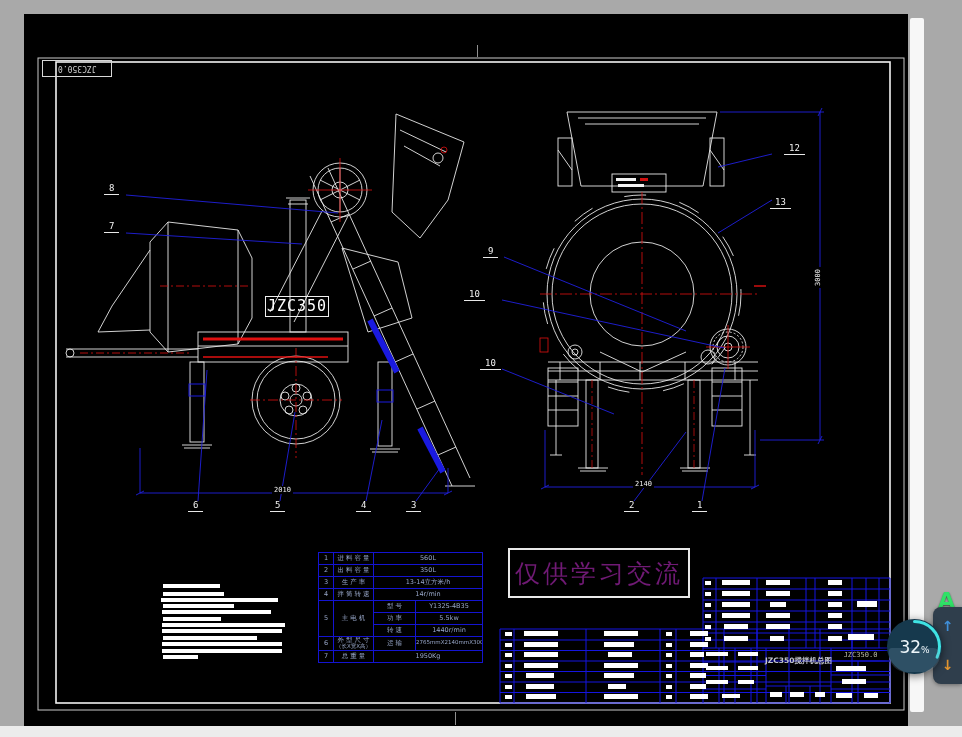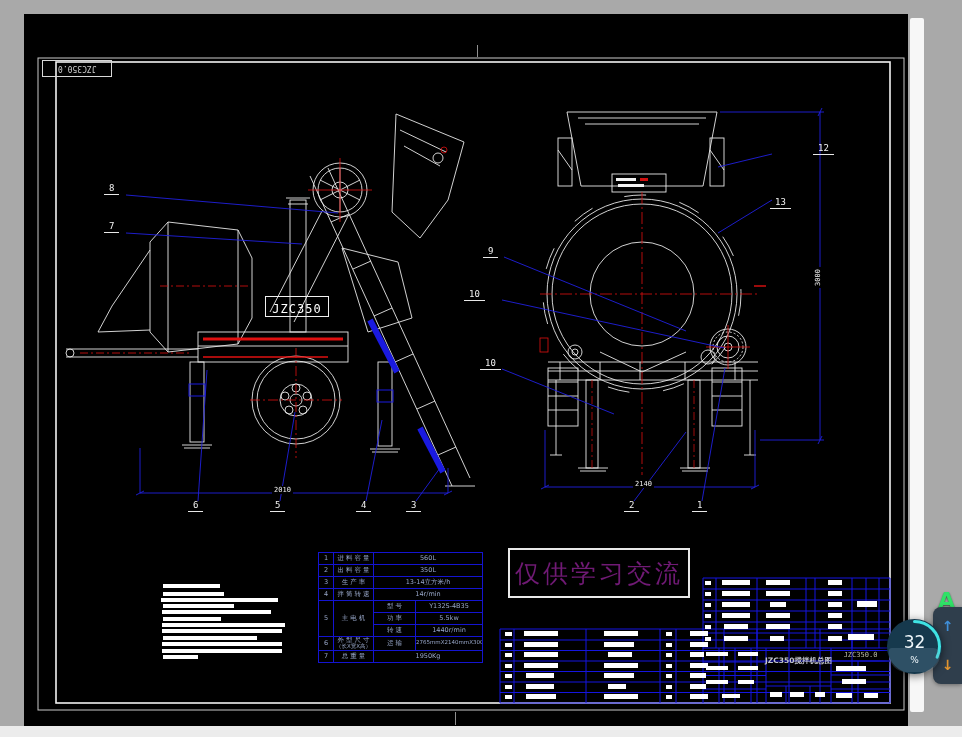--- a/index.html
+++ b/index.html
@@ -18,22 +18,22 @@
   .corner span{display:inline-block;transform:rotate(180deg);}
   
   .plabel{color:#f2f2f2;font-size:9px;font-family:"DejaVu Sans Mono",monospace;
           border-bottom:1px solid #e8e8e8;padding:0 5px 1px;line-height:9px;}
   
   .dim{color:#f0f0f0;font-size:7px;font-family:"DejaVu Sans Mono",monospace;
        background:#000;padding:0 2px;line-height:8px;}
   .dim.vert{transform:rotate(-90deg);transform-origin:left top;}
   
   .plate{left:265px;top:296px;width:62px;height:19px;border:1px solid #f0f0f0;
-         display:flex;align-items:flex-end;justify-content:center;color:#fff;
-         font-size:12px;font-family:"DejaVu Sans Mono",monospace;letter-spacing:1px;}
+         display:flex;align-items:flex-start;justify-content:center;color:#fff;
+         font-size:15px;font-family:"DejaVu Sans Mono",monospace;letter-spacing:1px;}
   
   .watermark{left:508px;top:548px;width:178px;height:46px;border:2px solid #e9e9e9;
              display:flex;align-items:center;justify-content:center;color:#701a75;
              font-size:25px;letter-spacing:3px;font-family:"DejaVu Serif",serif;white-space:nowrap;}
   
   table.spec{left:318px;top:552px;width:164px;border-collapse:collapse;position:absolute;
              table-layout:fixed;background:#000;}
   table.spec td{border:1px solid #1414d2;color:#97a6c8;font-size:6.5px;text-align:center;
                 padding:0;line-height:1.05;overflow:hidden;white-space:nowrap;}
   table.spec tr{height:12px;}
@@ -48,21 +48,21 @@
   
   .zoompanel{left:933px;top:607px;width:29px;height:77px;background:#2f3e4c;
              border-radius:8px 0 0 8px;box-shadow:0 1px 4px rgba(0,0,0,.4);
              display:flex;flex-direction:column;align-items:center;justify-content:space-around;}
   .zoompanel .up{color:#3f8fd9;font-size:14px;font-weight:bold;}
   .zoompanel .down{color:#e2952f;font-size:14px;font-weight:bold;}
   .letterA{left:938px;top:588px;color:#2fe167;font-size:22px;font-weight:bold;
            font-family:"DejaVu Sans",sans-serif;text-shadow:0 1px 2px rgba(0,0,0,.6);}
   .zoombadge{left:887px;top:619px;width:55px;height:55px;border-radius:50%;background:#16394d;
              box-shadow:0 2px 8px rgba(0,0,0,.55);display:flex;align-items:center;
-             justify-content:center;color:#eef6fa;flex-direction:column;}
+             justify-content:center;color:#eef6fa;}
   .zoombadge .wave{position:absolute;left:2px;right:2px;bottom:2px;height:24px;
              background:rgba(130,165,185,.22);border-radius:4px 10px 26px 26px;}
   .zoombadge .num{font-size:17px;font-family:"DejaVu Sans",sans-serif;position:relative;}
   .zoombadge .pct{font-size:9px;position:relative;top:3px;}
   .zoombadge svg{position:absolute;left:0;top:0;}
 </style>
 </head>
 <body>
 
 <div class="abs win"></div>
@@ -335,21 +335,21 @@
 
 <div class="abs plate">
   <span>JZC350</span>
 </div>
 
 <div class="abs plabel" style="left:104px;top:184px">8</div>
 <div class="abs plabel" style="left:104px;top:222px">7</div>
 <div class="abs plabel" style="left:483px;top:247px">9</div>
 <div class="abs plabel" style="left:464px;top:290px">10</div>
 <div class="abs plabel" style="left:480px;top:359px">10</div>
-<div class="abs plabel" style="left:813px;top:144px">12</div>
+<div class="abs plabel" style="left:784px;top:144px">12</div>
 <div class="abs plabel" style="left:770px;top:198px">13</div>
 <div class="abs plabel" style="left:188px;top:501px">6</div>
 <div class="abs plabel" style="left:270px;top:501px">5</div>
 <div class="abs plabel" style="left:356px;top:501px">4</div>
 <div class="abs plabel" style="left:406px;top:501px">3</div>
 <div class="abs plabel" style="left:624px;top:501px">2</div>
 <div class="abs plabel" style="left:692px;top:501px">1</div>
 
 <div class="abs dim" style="left:272px;top:486px">2010</div>
 <div class="abs dim" style="left:633px;top:480px">2140</div>

